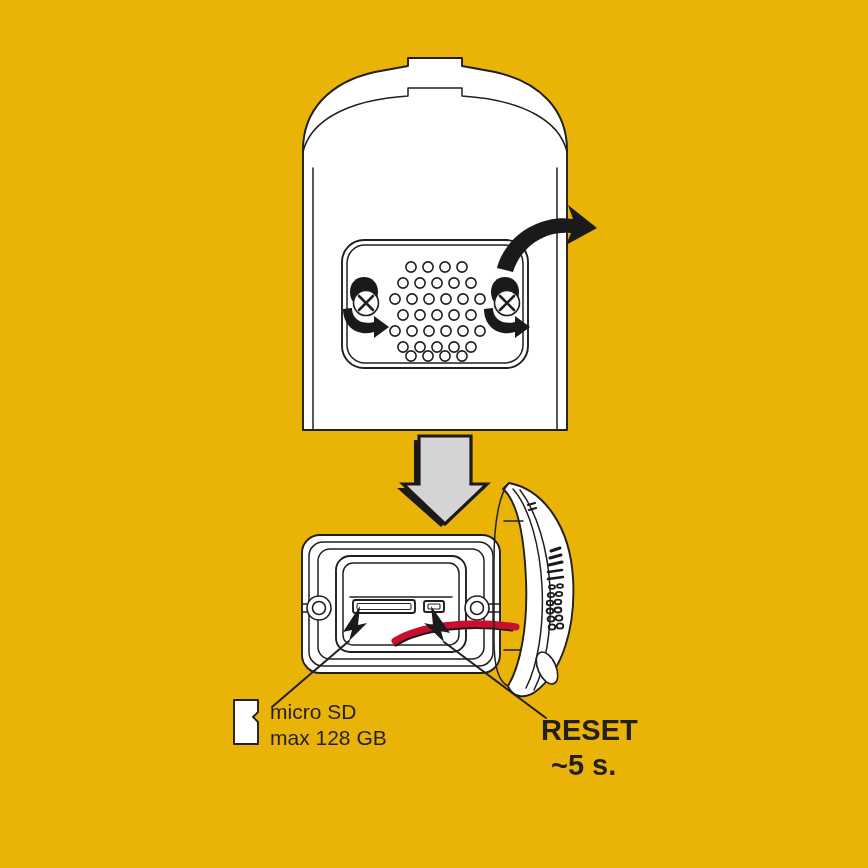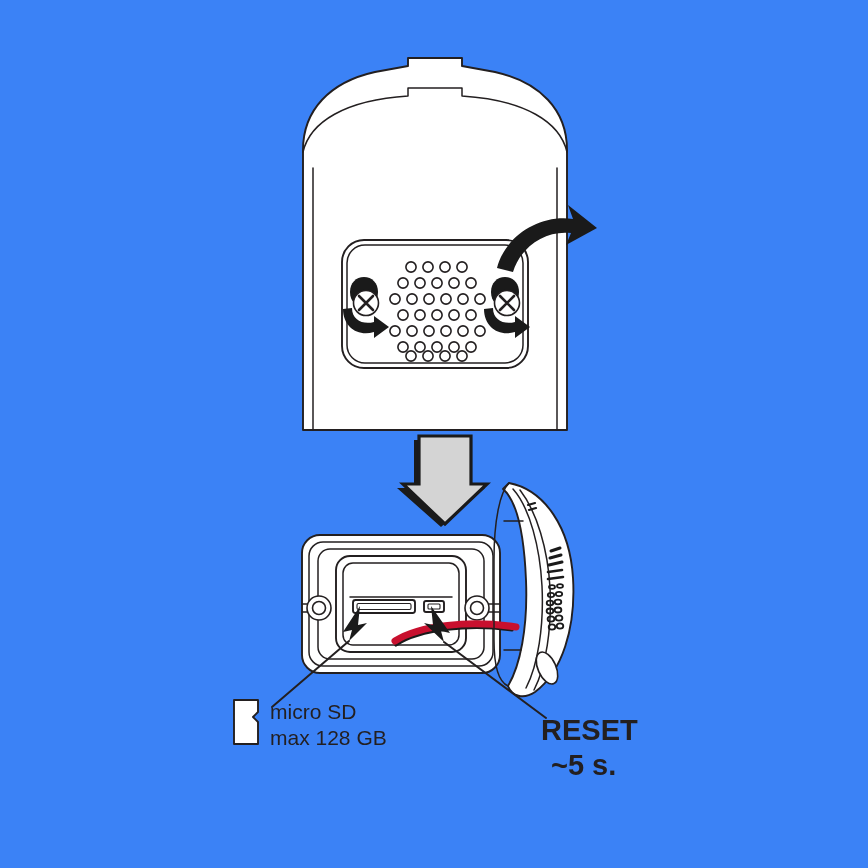--- a/index.html
+++ b/index.html
@@ -10,21 +10,21 @@
   body {
     width: 868px;
     height: 868px;
     font-family: "Liberation Sans", sans-serif;
     overflow: hidden;
   }
   #diagram-root {
     position: relative;
     width: 868px;
     height: 868px;
-    background: #3b82f6;
+    background: #eab308;
   }
   svg.figure {
     display: block;
     width: 868px;
     height: 868px;
   }
   .outline {
     fill: #ffffff;
     stroke: #231f20;
     stroke-width: 1.9;

